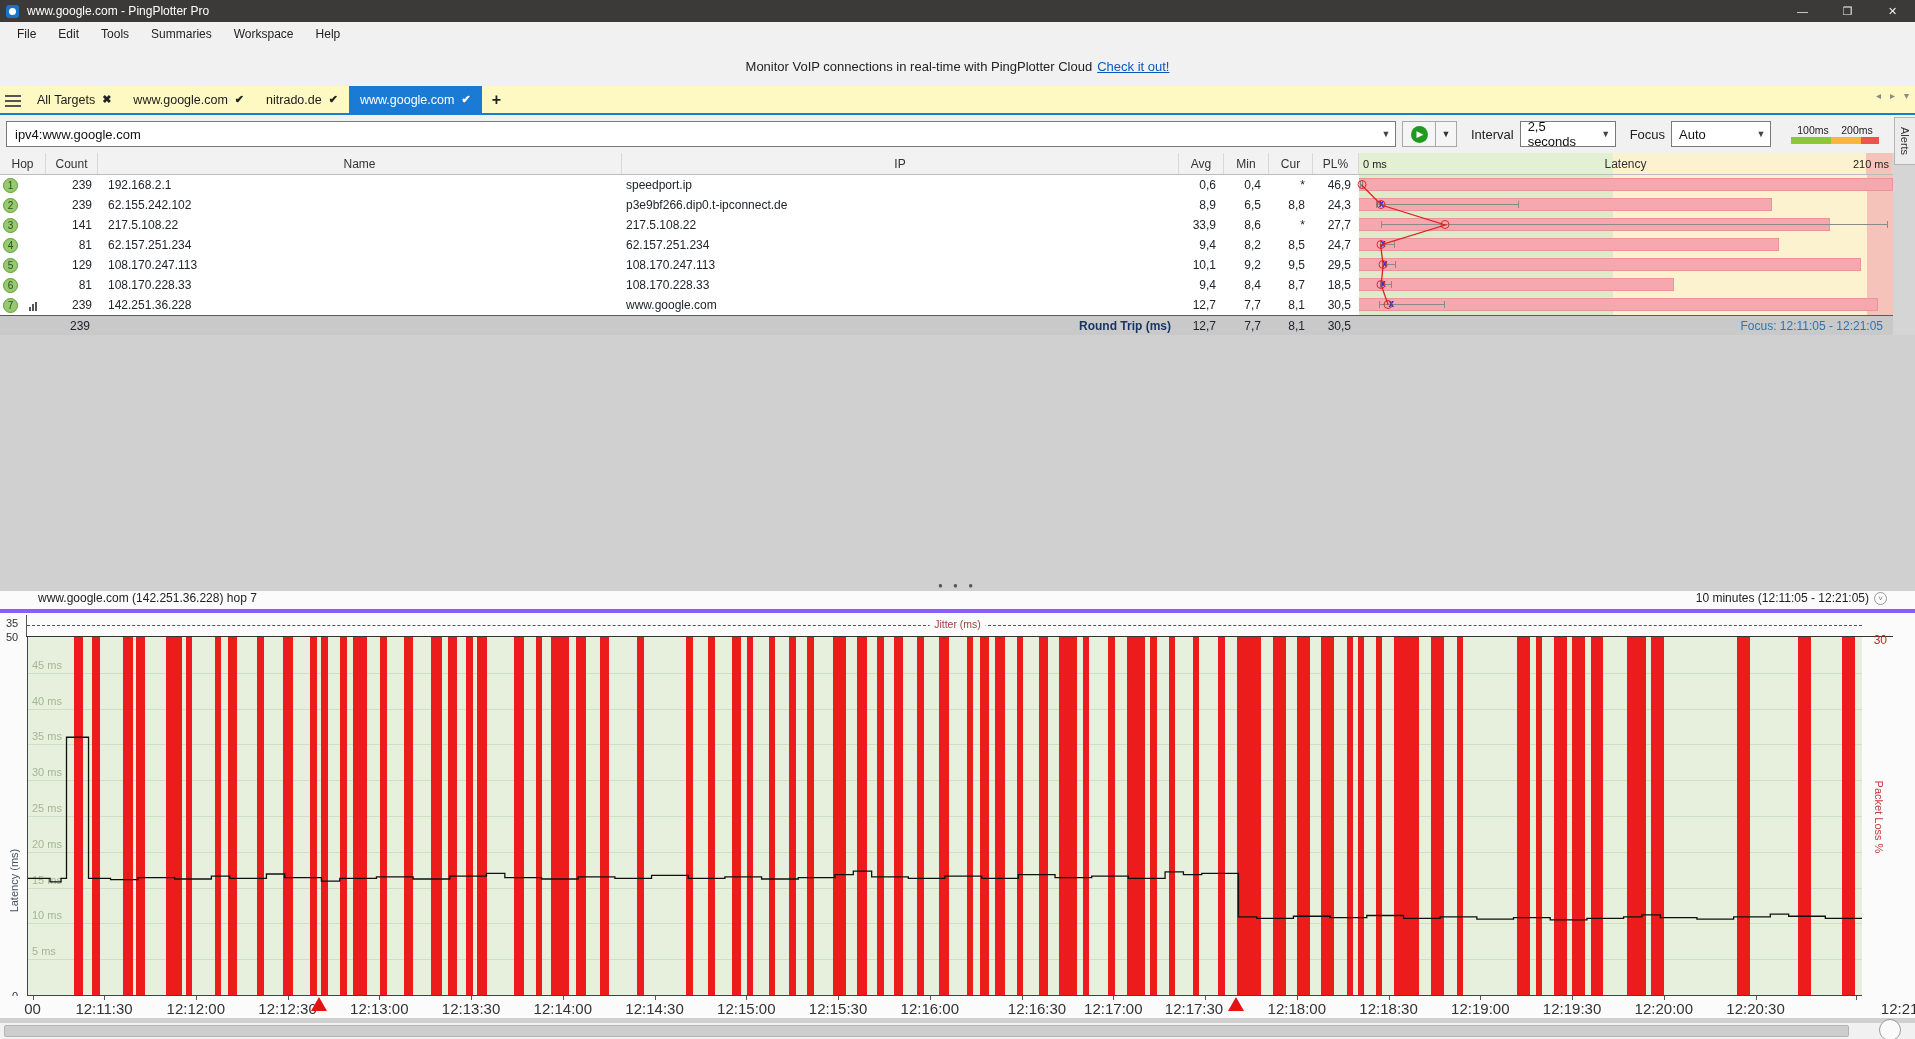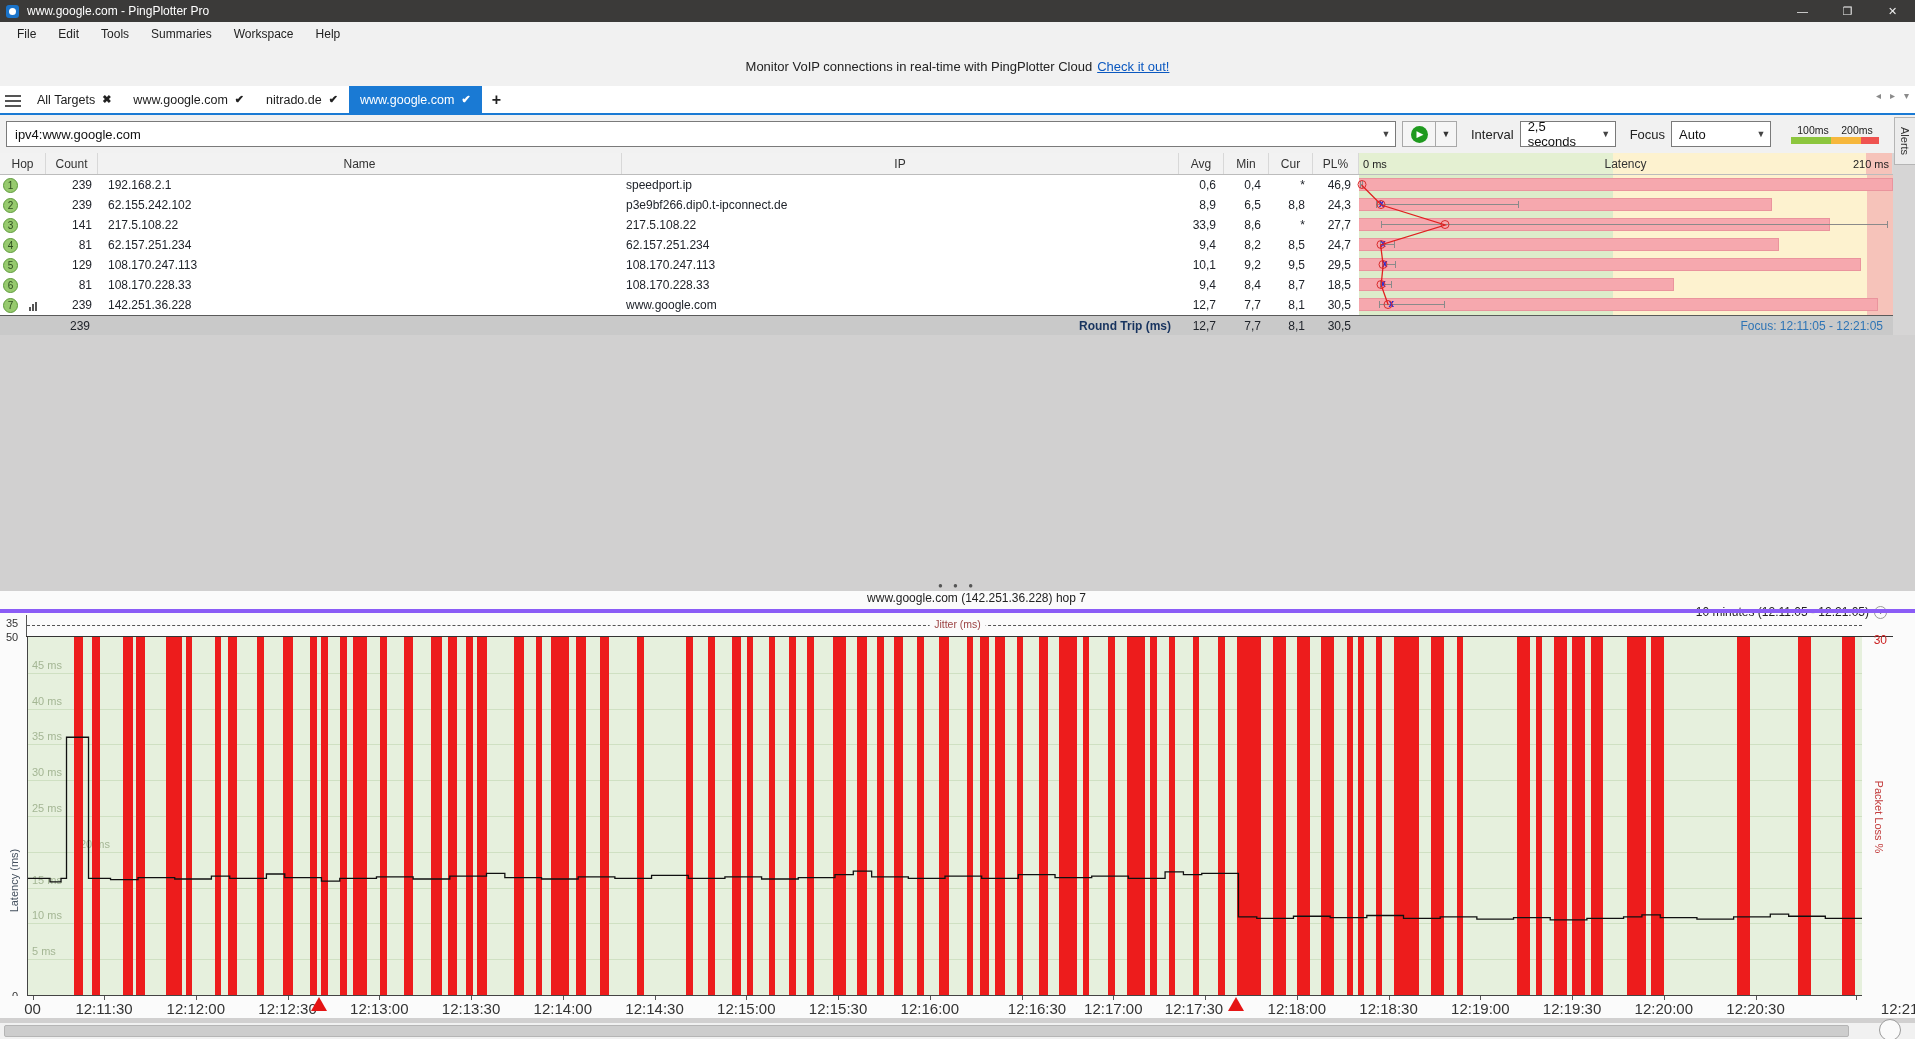--- a/index.html
+++ b/index.html
@@ -17,21 +17,21 @@
 
   
   .menubar { height:24px; background:#f1f1f1; display:flex; align-items:center; padding-left:8px; gap:4px; flex:0 0 auto; }
   .menu-item { font-size:12px; color:#222; padding:3px 9px; }
 
   
   .banner { height:40px; background:#f1f1f1; display:flex; align-items:center; justify-content:center; font-size:13px; color:#222; gap:5px; flex:0 0 auto; }
   .banner a { color:#0a58c0; text-decoration:underline; cursor:pointer; }
 
   
-  .tabbar { height:29px; background:#ffffff; display:flex; align-items:flex-end; border-bottom:2px solid #1a7ad4; position:relative; flex:0 0 auto; }
+  .tabbar { height:29px; background:#fef9c3; display:flex; align-items:flex-end; border-bottom:2px solid #1a7ad4; position:relative; flex:0 0 auto; }
   .hamburger { width:26px; height:24px; display:flex; flex-direction:column; justify-content:center; gap:3px; padding:0 5px; }
   .hamburger i { display:block; height:2px; background:#555; }
   .tab { height:27px; display:flex; align-items:center; gap:7px; padding:0 11px; font-size:12.5px; color:#1b1b1b; cursor:default; }
   .tab .ticon { font-size:11px; font-weight:bold; color:#222; }
   .tab.active { background:#1a7ad4; color:#fff; }
   .tab.active .ticon { color:#fff; }
   .newtab { font-size:16px; font-weight:bold; color:#222; padding:0 10px; height:27px; display:flex; align-items:center; }
   .tabscroll { position:absolute; right:6px; top:4px; display:flex; gap:9px; color:#8a8a8a; font-size:10px; }
 
   
@@ -90,21 +90,21 @@
   .rt-row > div { display:flex; align-items:center; }
   .rt-label { justify-content:flex-end; padding-right:8px; font-weight:bold; color:#17335f; }
   .rt-num { justify-content:flex-end; padding-right:8px; color:#20242b; }
   .rt-focus { justify-content:flex-end; padding-right:10px; color:#2e74b5; }
 
   .filler { flex:1 1 auto; background:#d1d0d0; }
   .splitter { height:12px; background:#d1d0d0; display:flex; align-items:center; justify-content:center; color:#555; font-size:8px; letter-spacing:4px; flex:0 0 auto; cursor:row-resize; }
 
   
   .graph-section { background:#fbfbfb; flex:0 0 auto; }
-  .graph-header { height:18px; display:flex; align-items:center; font-size:12px; color:#222;flex-direction:column; }
+  .graph-header { height:18px; display:flex; align-items:flex-start; font-size:12px; color:#222; }
   .graph-title { margin-left:38px; }
   .graph-range { margin-left:auto; margin-right:28px; display:flex; align-items:center; gap:5px; }
   .dd-circle { width:13px; height:13px; border:1px solid #999; border-radius:50%; color:#777; font-size:8px; display:flex; align-items:center; justify-content:center; }
   .jitter-strip { position:relative; height:28px; border-top:4px solid #8b5cf6; }
   .jit-axis { position:absolute; left:6px; top:4px; font-size:11px; color:#333; }
   .jit-dash { position:absolute; left:27px; width:1835px; top:12px; border-top:1px dashed #555; }
   .jit-label { position:absolute; left:50%; top:5px; transform:translateX(-50%); font-size:10.5px; color:#9c4343; background:#fbfbfb; padding:0 5px; z-index:2; }
   .jitter-strip svg { position:absolute; left:27px; top:11px; width:1835px; height:16px; }
   .jit-spine { position:absolute; left:26px; top:2px; bottom:0; border-left:1px solid #555; }
   .jit-base { position:absolute; left:26px; right:22px; bottom:0; border-bottom:1px solid #333; }
@@ -442,21 +442,21 @@
           <span class="gridlabel" style="top: calc(10% - 14px);">45 ms</span>
           <div class="gridline" style="top: 20%;"></div>
           <span class="gridlabel" style="top: calc(20% - 14px);">40 ms</span>
           <div class="gridline" style="top: 30%;"></div>
           <span class="gridlabel" style="top: calc(30% - 14px);">35 ms</span>
           <div class="gridline" style="top: 40%;"></div>
           <span class="gridlabel" style="top: calc(40% - 14px);">30 ms</span>
           <div class="gridline" style="top: 50%;"></div>
           <span class="gridlabel" style="top: calc(50% - 14px);">25 ms</span>
           <div class="gridline" style="top: 60%;"></div>
-          <span class="gridlabel" style="top: calc(60% - 14px); margin-left: 48px;">20 ms</span>
+          <span class="gridlabel" style="top: calc(60% - 14px);">20 ms</span>
           <div class="gridline" style="top: 70%;"></div>
           <span class="gridlabel" style="top: calc(70% - 14px);">15 ms</span>
           <div class="gridline" style="top: 80%;"></div>
           <span class="gridlabel" style="top: calc(80% - 14px);">10 ms</span>
           <div class="gridline" style="top: 90%;"></div>
           <span class="gridlabel" style="top: calc(90% - 14px);">5 ms</span>
           <div class="loss-bar" style="left: 2.5%; width: 0.5%;"></div>
           <div class="loss-bar" style="left: 3.5%; width: 0.4%;"></div>
           <div class="loss-bar" style="left: 5.2%; width: 0.5%;"></div>
           <div class="loss-bar" style="left: 5.9%; width: 0.5%;"></div>

